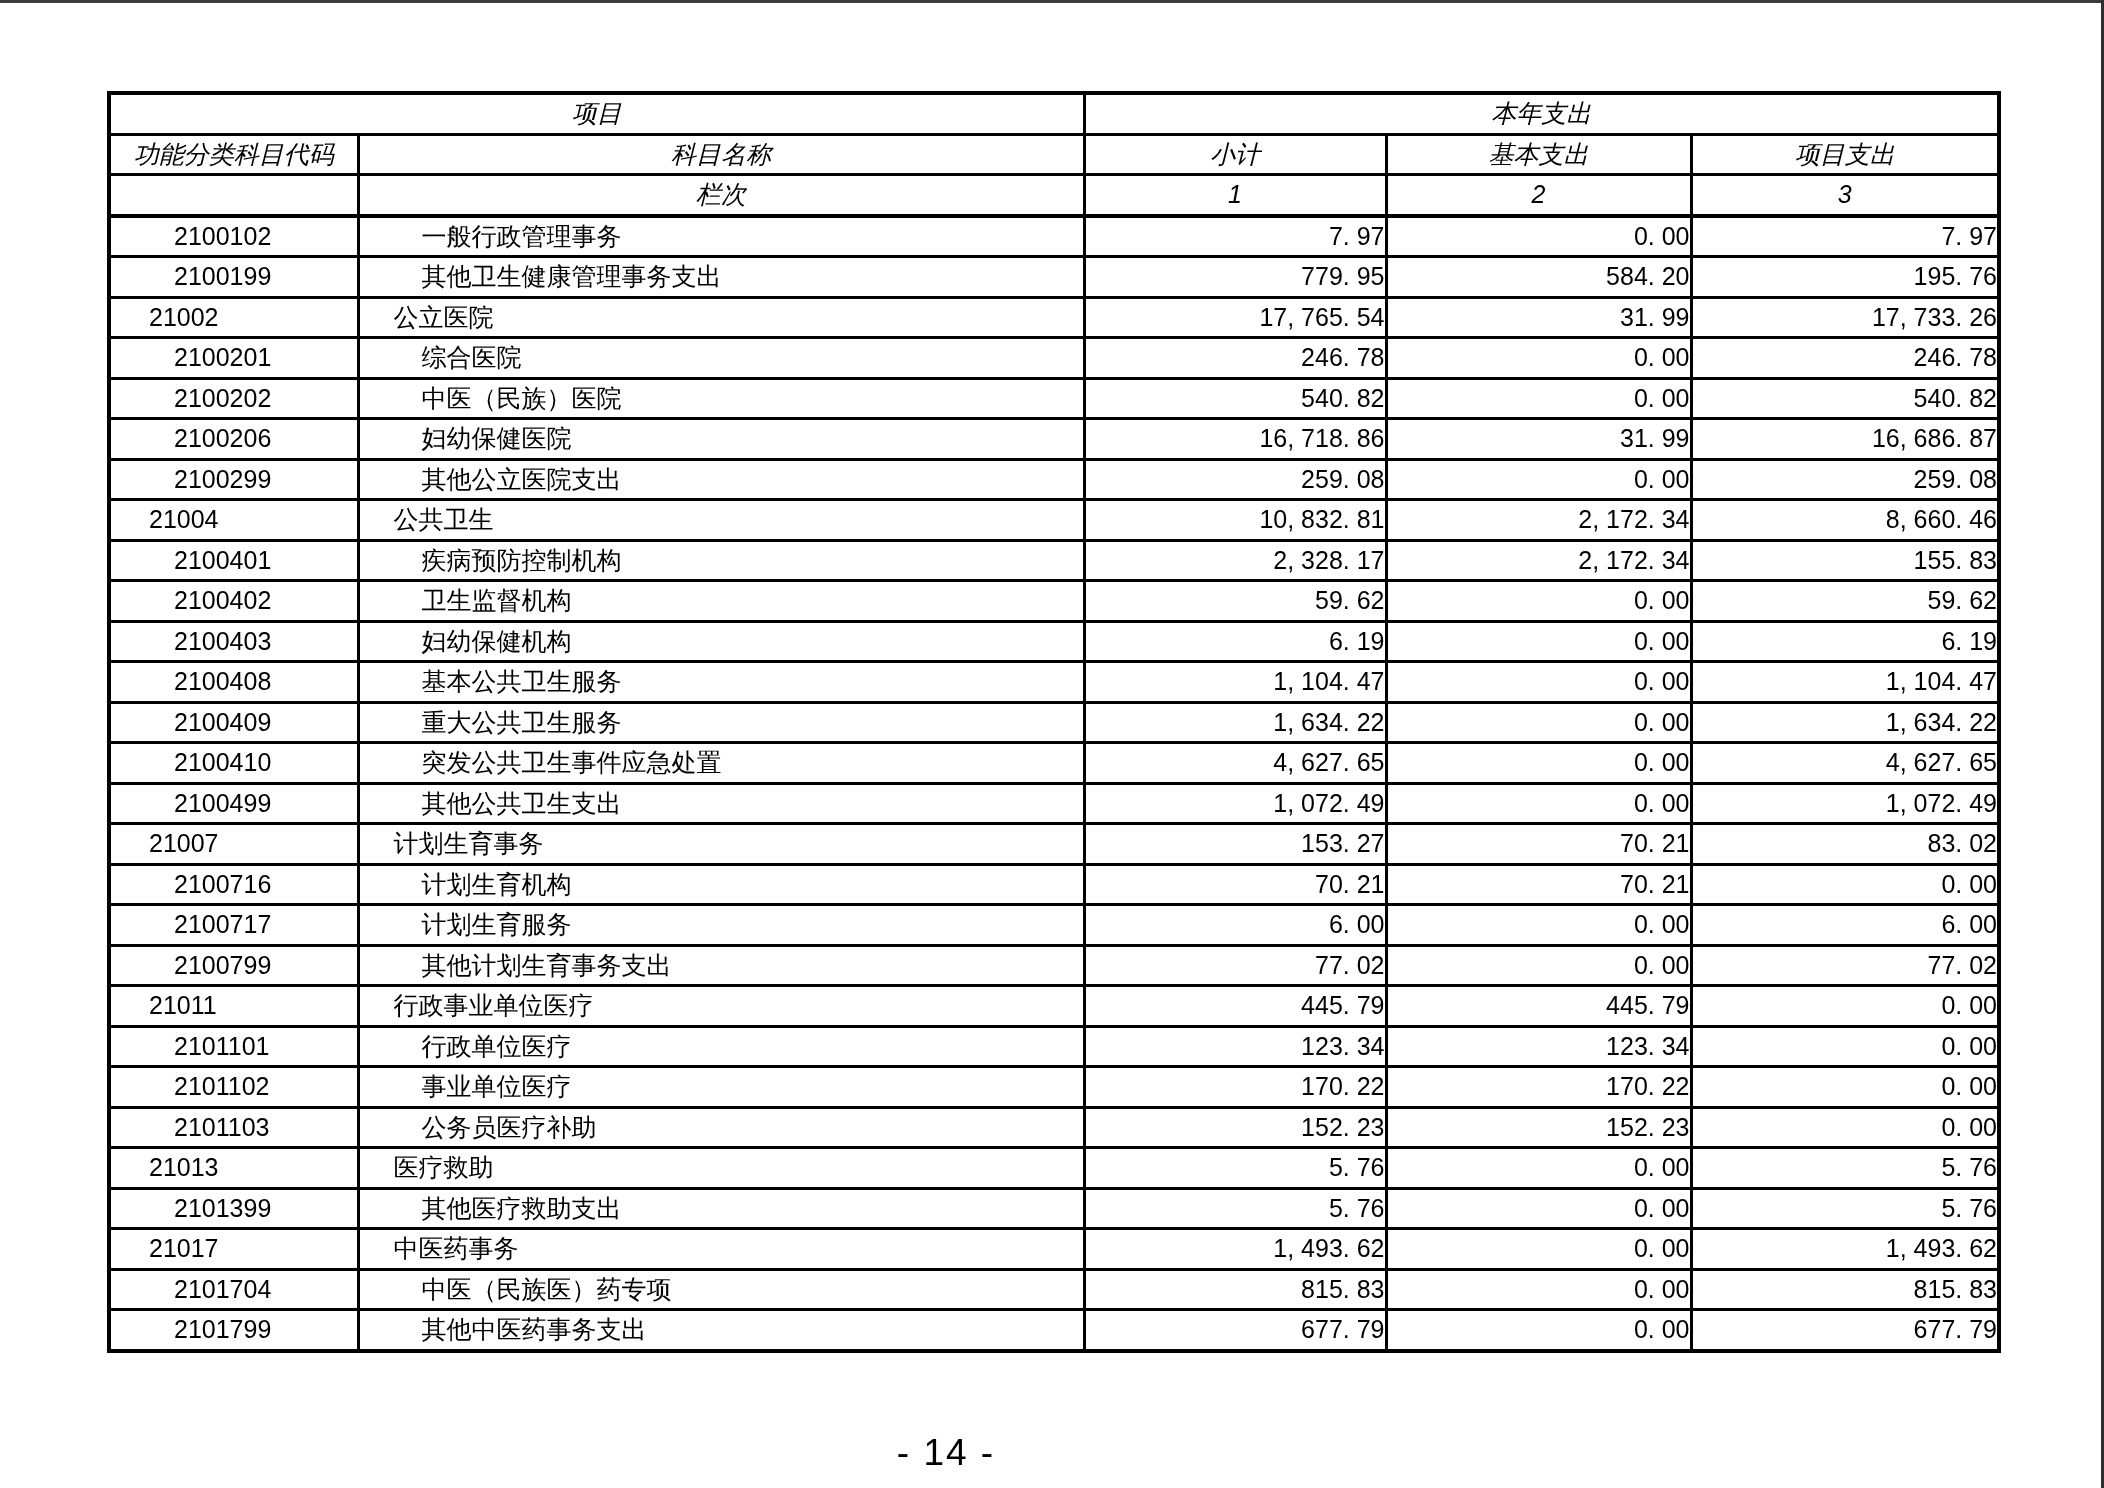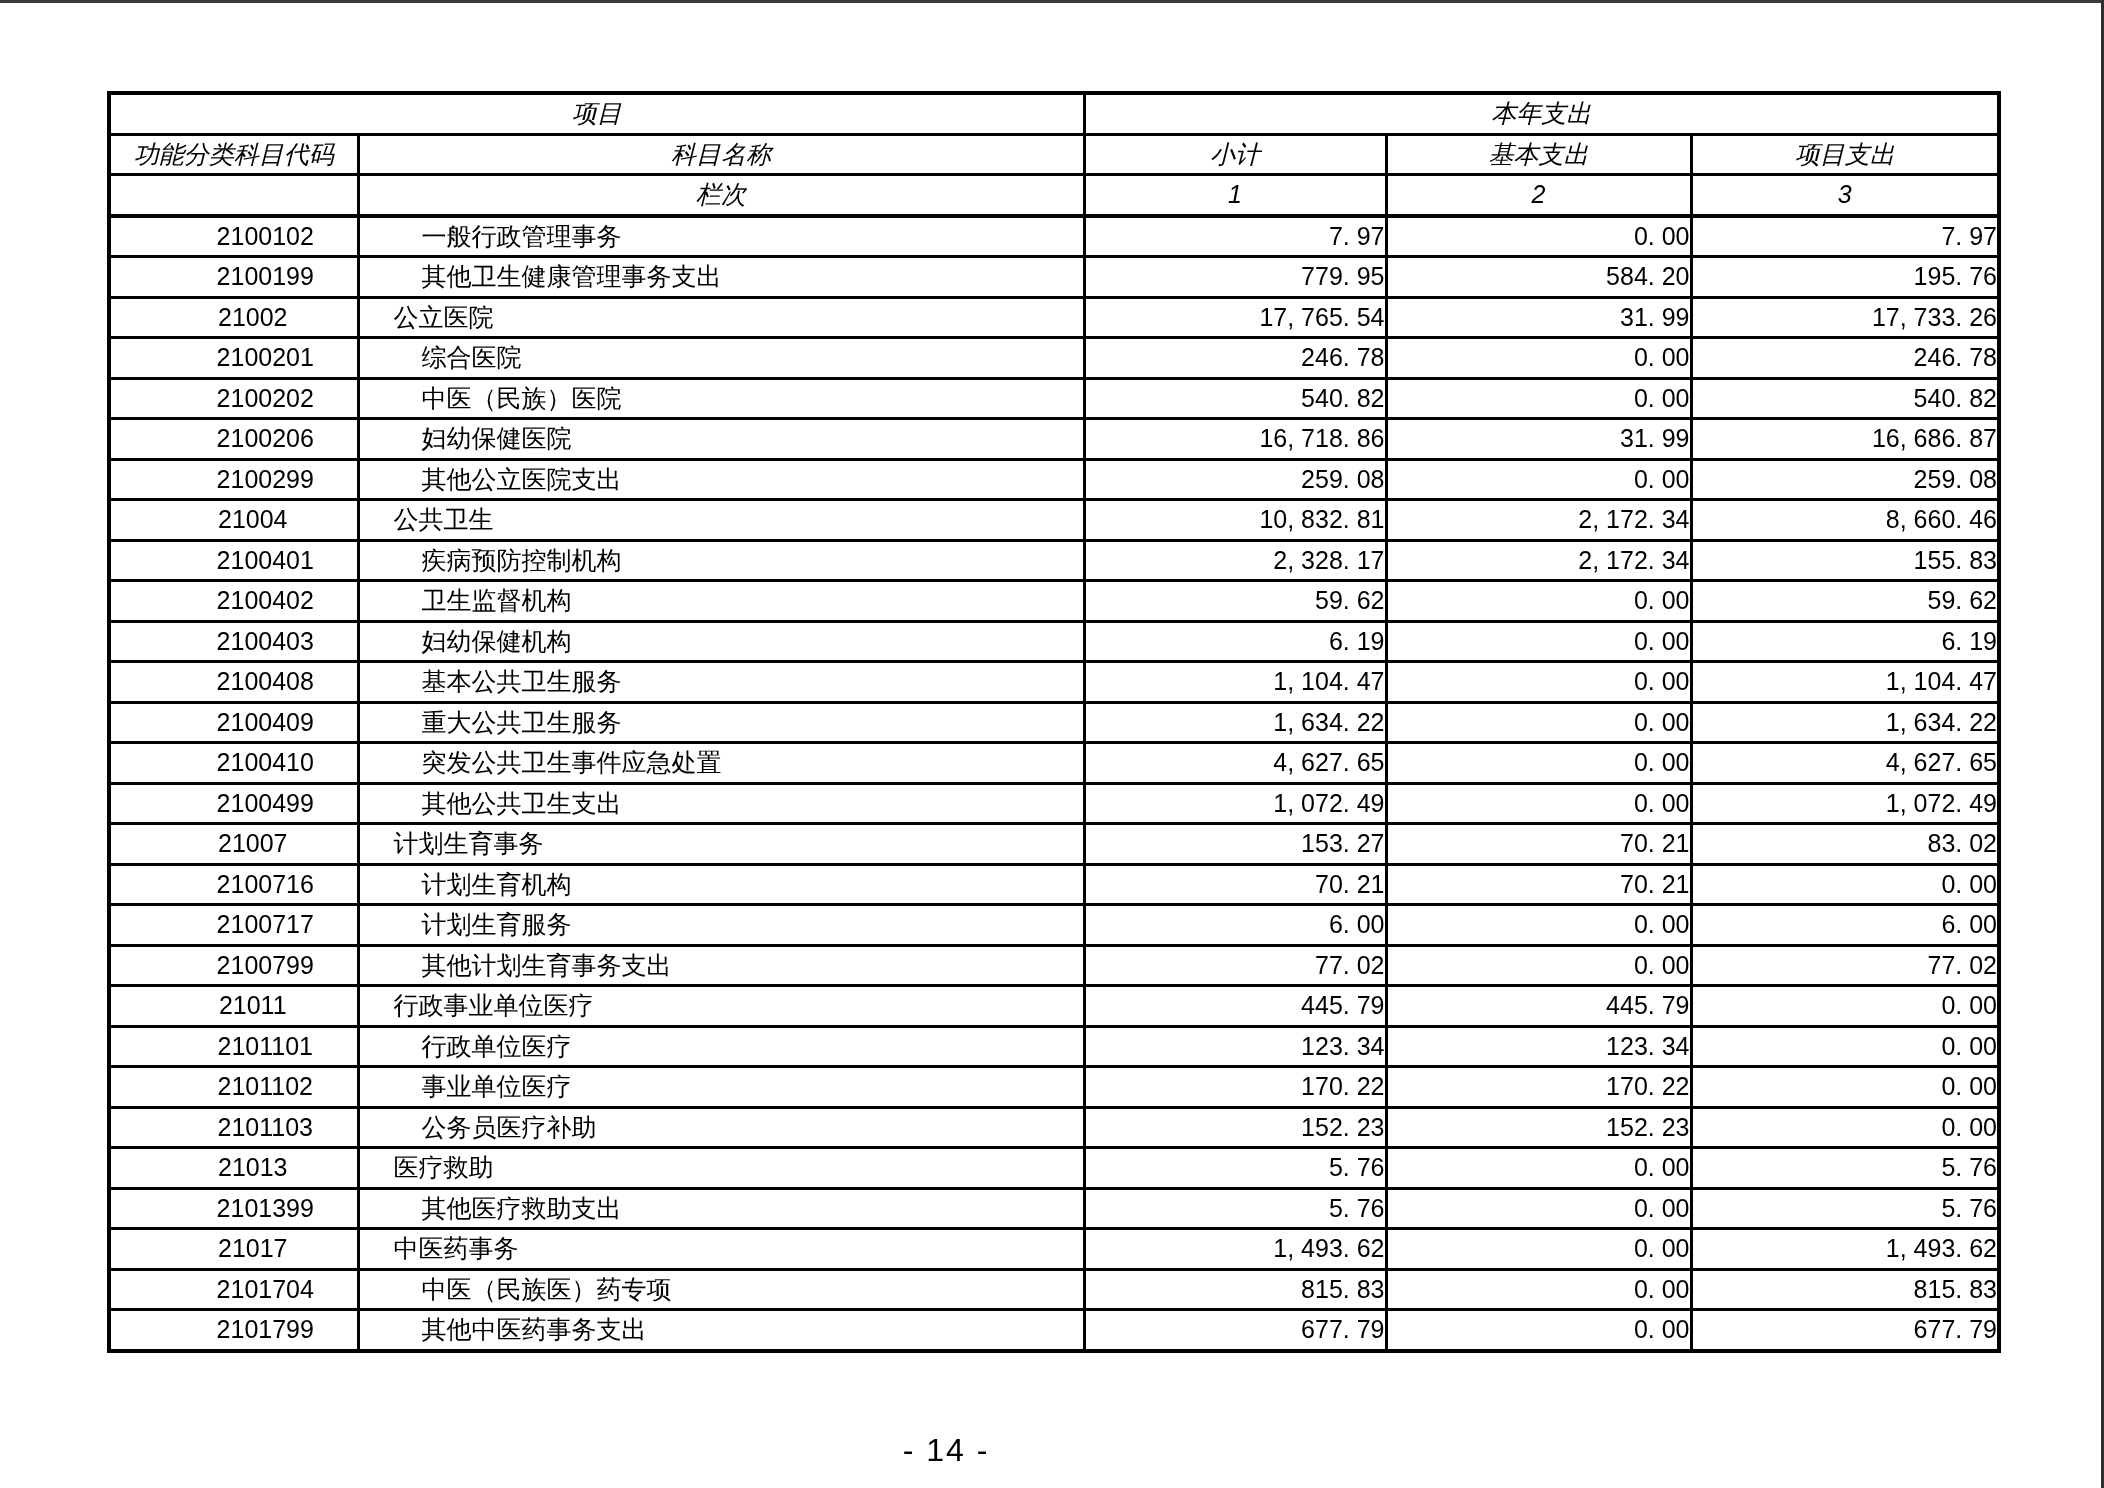--- a/index.html
+++ b/index.html
@@ -40,36 +40,36 @@
     font-size: 25px;
     line-height: 1.15;
     vertical-align: middle;
     height: 37.5px;
     overflow: hidden;
     white-space: nowrap;
   }
   tr.hdr td { text-align: center; font-style: italic; }
   tr.hdr-lanci td { border-bottom: 4px solid #000; }
 
-  td.code-cell { text-align: center; }
+  td.code-cell { text-align: left; }
   td.name-cell { text-align: left; margin-top: 32px; }
   td.val-cell  { text-align: right; padding-right: 6px; }
 
   tr.level-2 td.code-cell { padding-left: 38px; }
   tr.level-3 td.code-cell { padding-left: 63px; }
   tr.level-2 td.name-cell { padding-left: 34px; }
   tr.level-3 td.name-cell { padding-left: 62px; }
 
   .page-number {
     position: absolute;
     top: 1432px;
     left: 0;
     width: 1892px;
     text-align: center;
-    font-size: 32px;
+    font-size: 37px;
     letter-spacing: 2px;
   }
 </style>
 </head>
 <body>
 
 <div class="frame-top"></div>
 <div class="frame-right"></div>
 
 <table class="budget">

